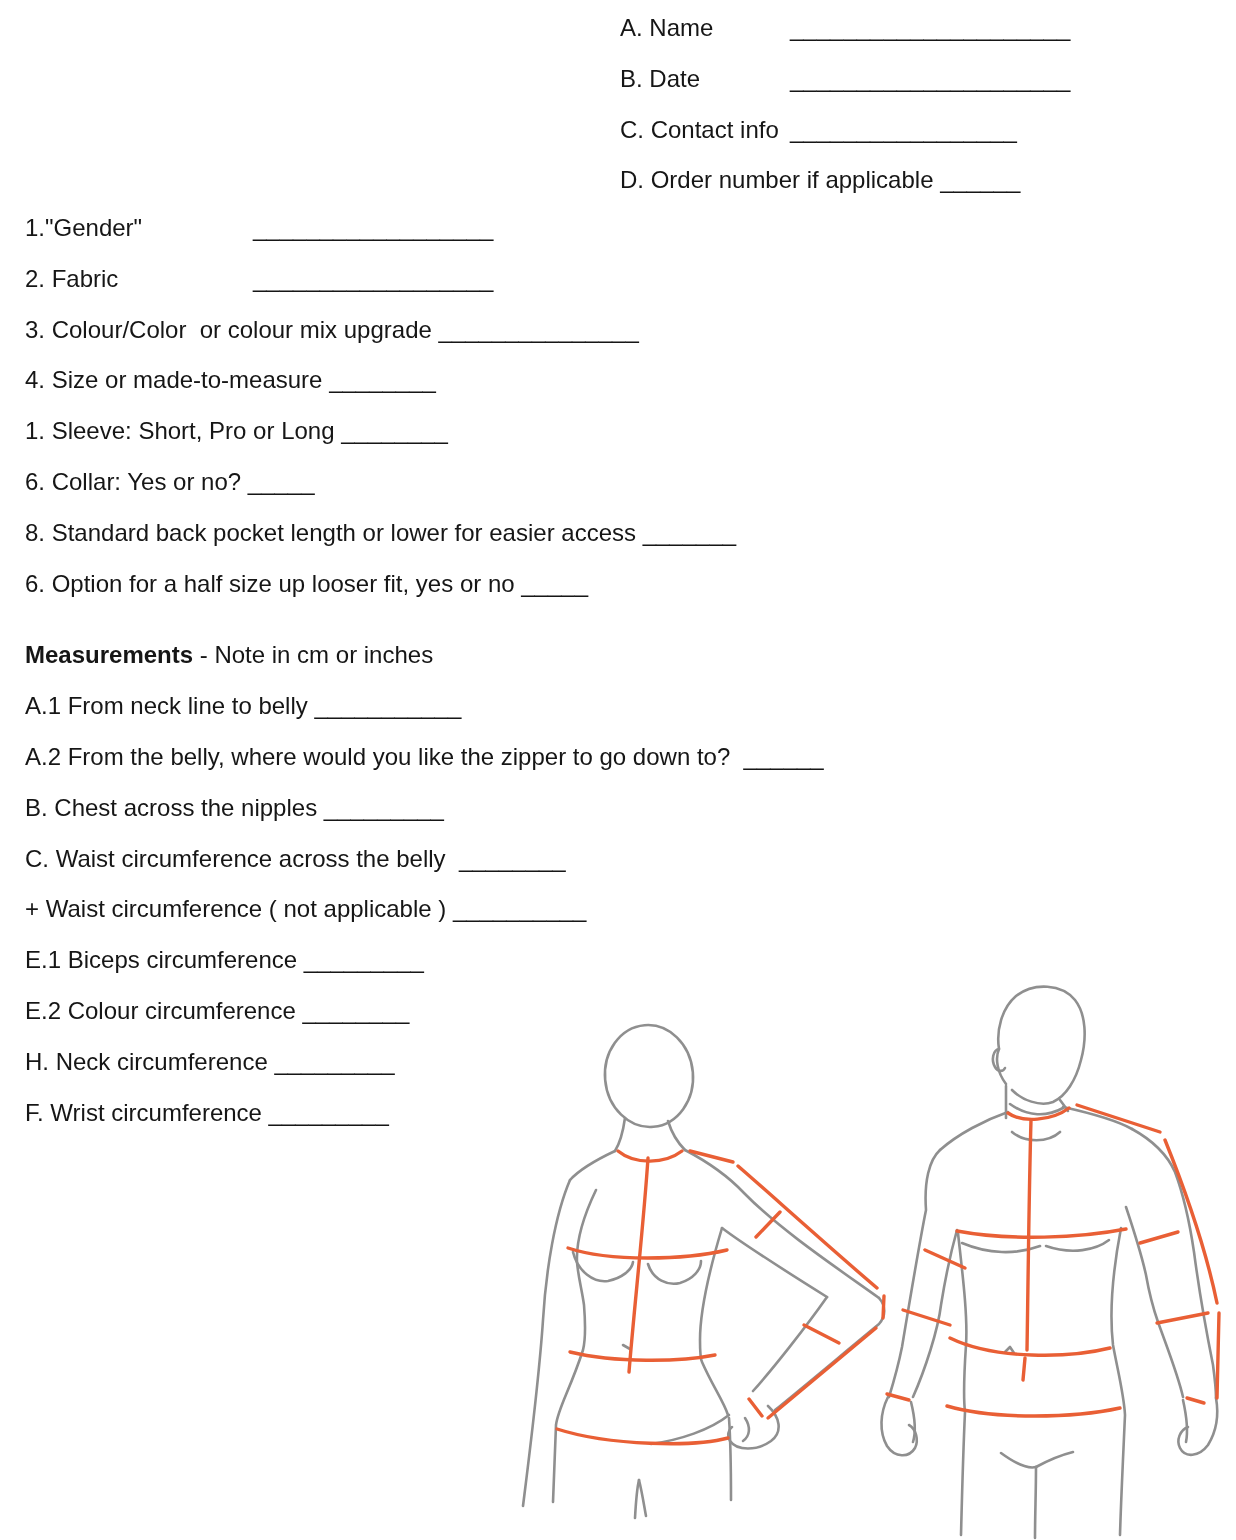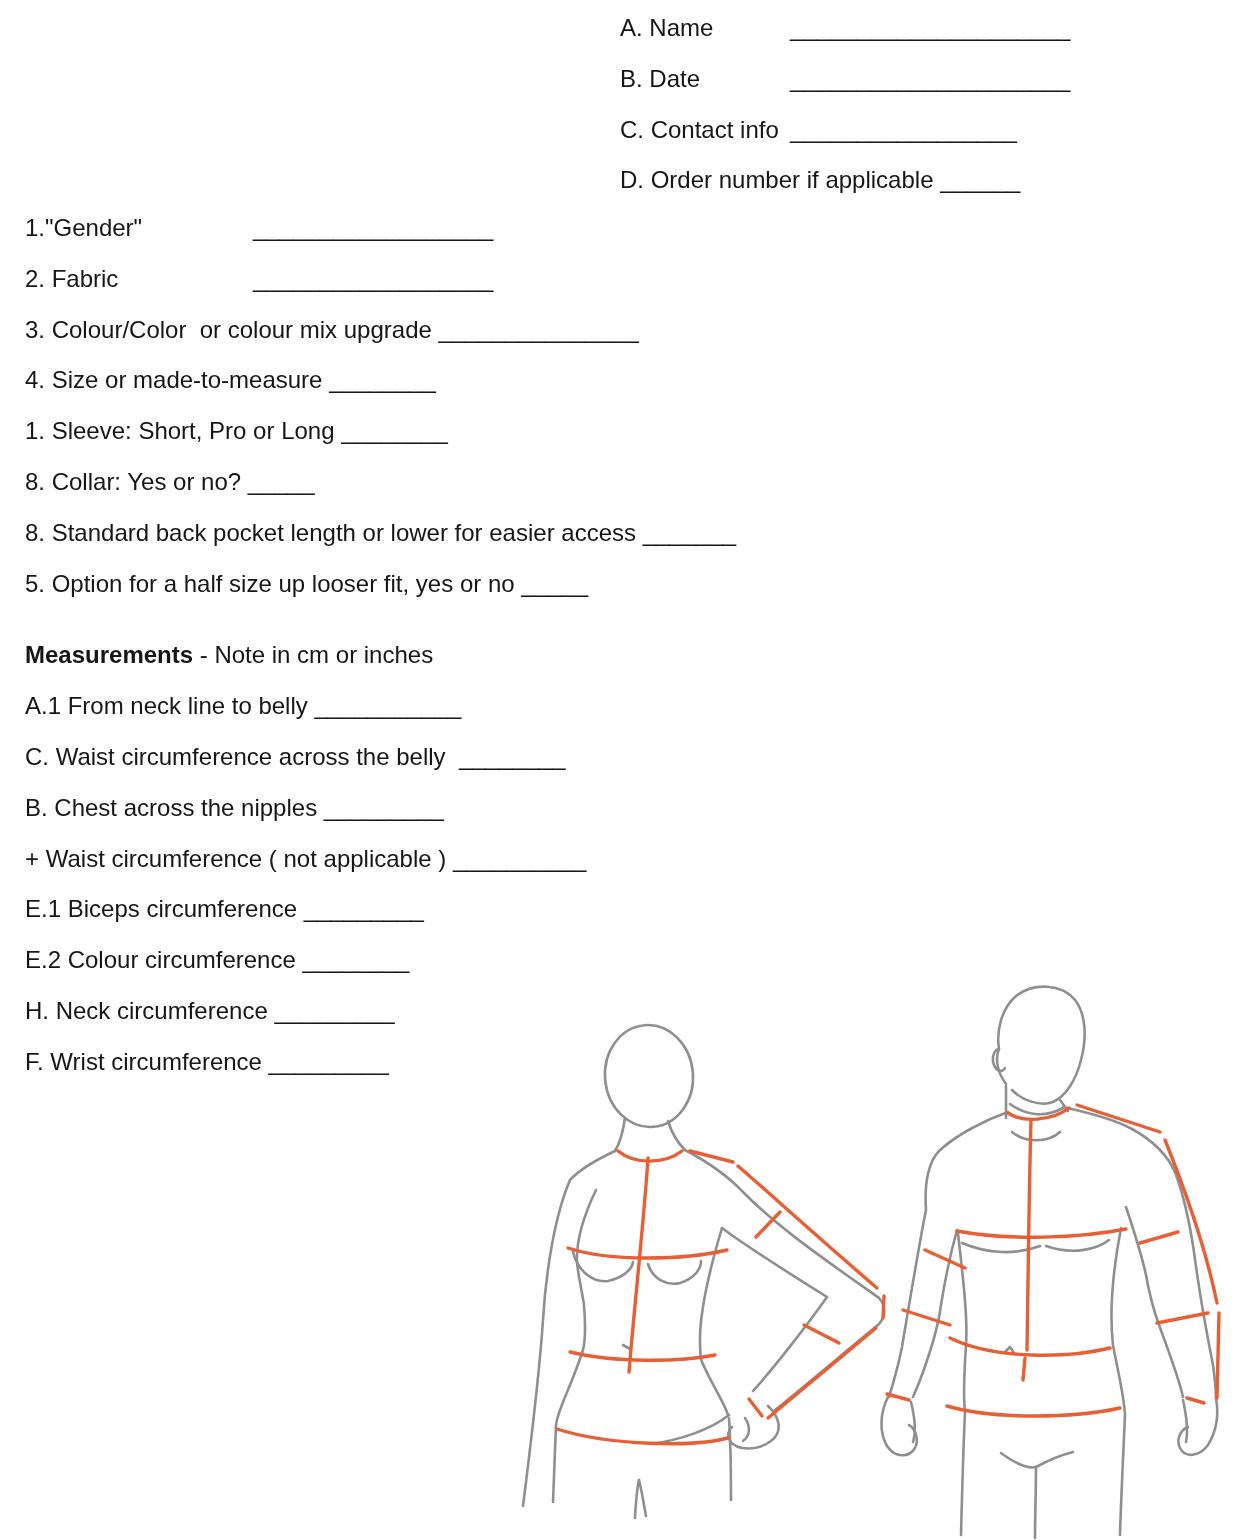--- a/index.html
+++ b/index.html
@@ -44,29 +44,30 @@
   <div class="row"><span class="hdr-label">C. Contact info </span><span class="blank-line">_________________</span></div>
   <div class="row"><span class="hdr-label">D. Order number if applicable </span><span class="blank-line">______</span></div>
 </div>
 
 <div class="q-block">
   <div class="row"><span class="q-label-wide">1."Gender" </span><span class="blank-line">__________________</span></div>
   <div class="row"><span class="q-label-wide">2. Fabric </span><span class="blank-line">__________________</span></div>
   <div class="row"><span>3. Colour/Color  or colour mix upgrade </span><span class="blank-line">_______________</span></div>
   <div class="row"><span>4. Size or made-to-measure </span><span class="blank-line">________</span></div>
   <div class="row"><span>1. Sleeve: Short, Pro or Long </span><span class="blank-line">________</span></div>
-  <div class="row"><span>8. Collar: Yes or no? </span><span class="blank-line">_____</span></div>
+  <div class="row"><span>6. Collar: Yes or no? </span><span class="blank-line">_____</span></div>
   <div class="row"><span>8. Standard back pocket length or lower for easier access </span><span class="blank-line">_______</span></div>
-  <div class="row"><span>5. Option for a half size up looser fit, yes or no </span><span class="blank-line">_____</span></div>
+  <div class="row"><span>6. Option for a half size up looser fit, yes or no </span><span class="blank-line">_____</span></div>
 
   <div class="row meas-heading"><span class="bold">Measurements</span><span> - Note in cm or inches</span></div>
 
   <div class="row"><span>A.1 From neck line to belly </span><span class="blank-line">___________</span></div>
+  <div class="row"><span>A.2 From the belly, where would you like the zipper to go down to?  </span><span class="blank-line">______</span></div>
+  <div class="row"><span>B. Chest across the nipples </span><span class="blank-line">_________</span></div>
   <div class="row"><span>C. Waist circumference across the belly  </span><span class="blank-line">________</span></div>
-  <div class="row"><span>B. Chest across the nipples </span><span class="blank-line">_________</span></div>
   <div class="row"><span>+ Waist circumference ( not applicable ) </span><span class="blank-line">__________</span></div>
   <div class="row"><span>E.1 Biceps circumference </span><span class="blank-line">_________</span></div>
   <div class="row"><span>E.2 Colour circumference </span><span class="blank-line">________</span></div>
   <div class="row"><span>H. Neck circumference </span><span class="blank-line">_________</span></div>
   <div class="row"><span>F. Wrist circumference </span><span class="blank-line">_________</span></div>
 </div>
 
 <svg class="figures-svg" viewBox="0 0 1236 1540" aria-hidden="true">
 
   <g>

